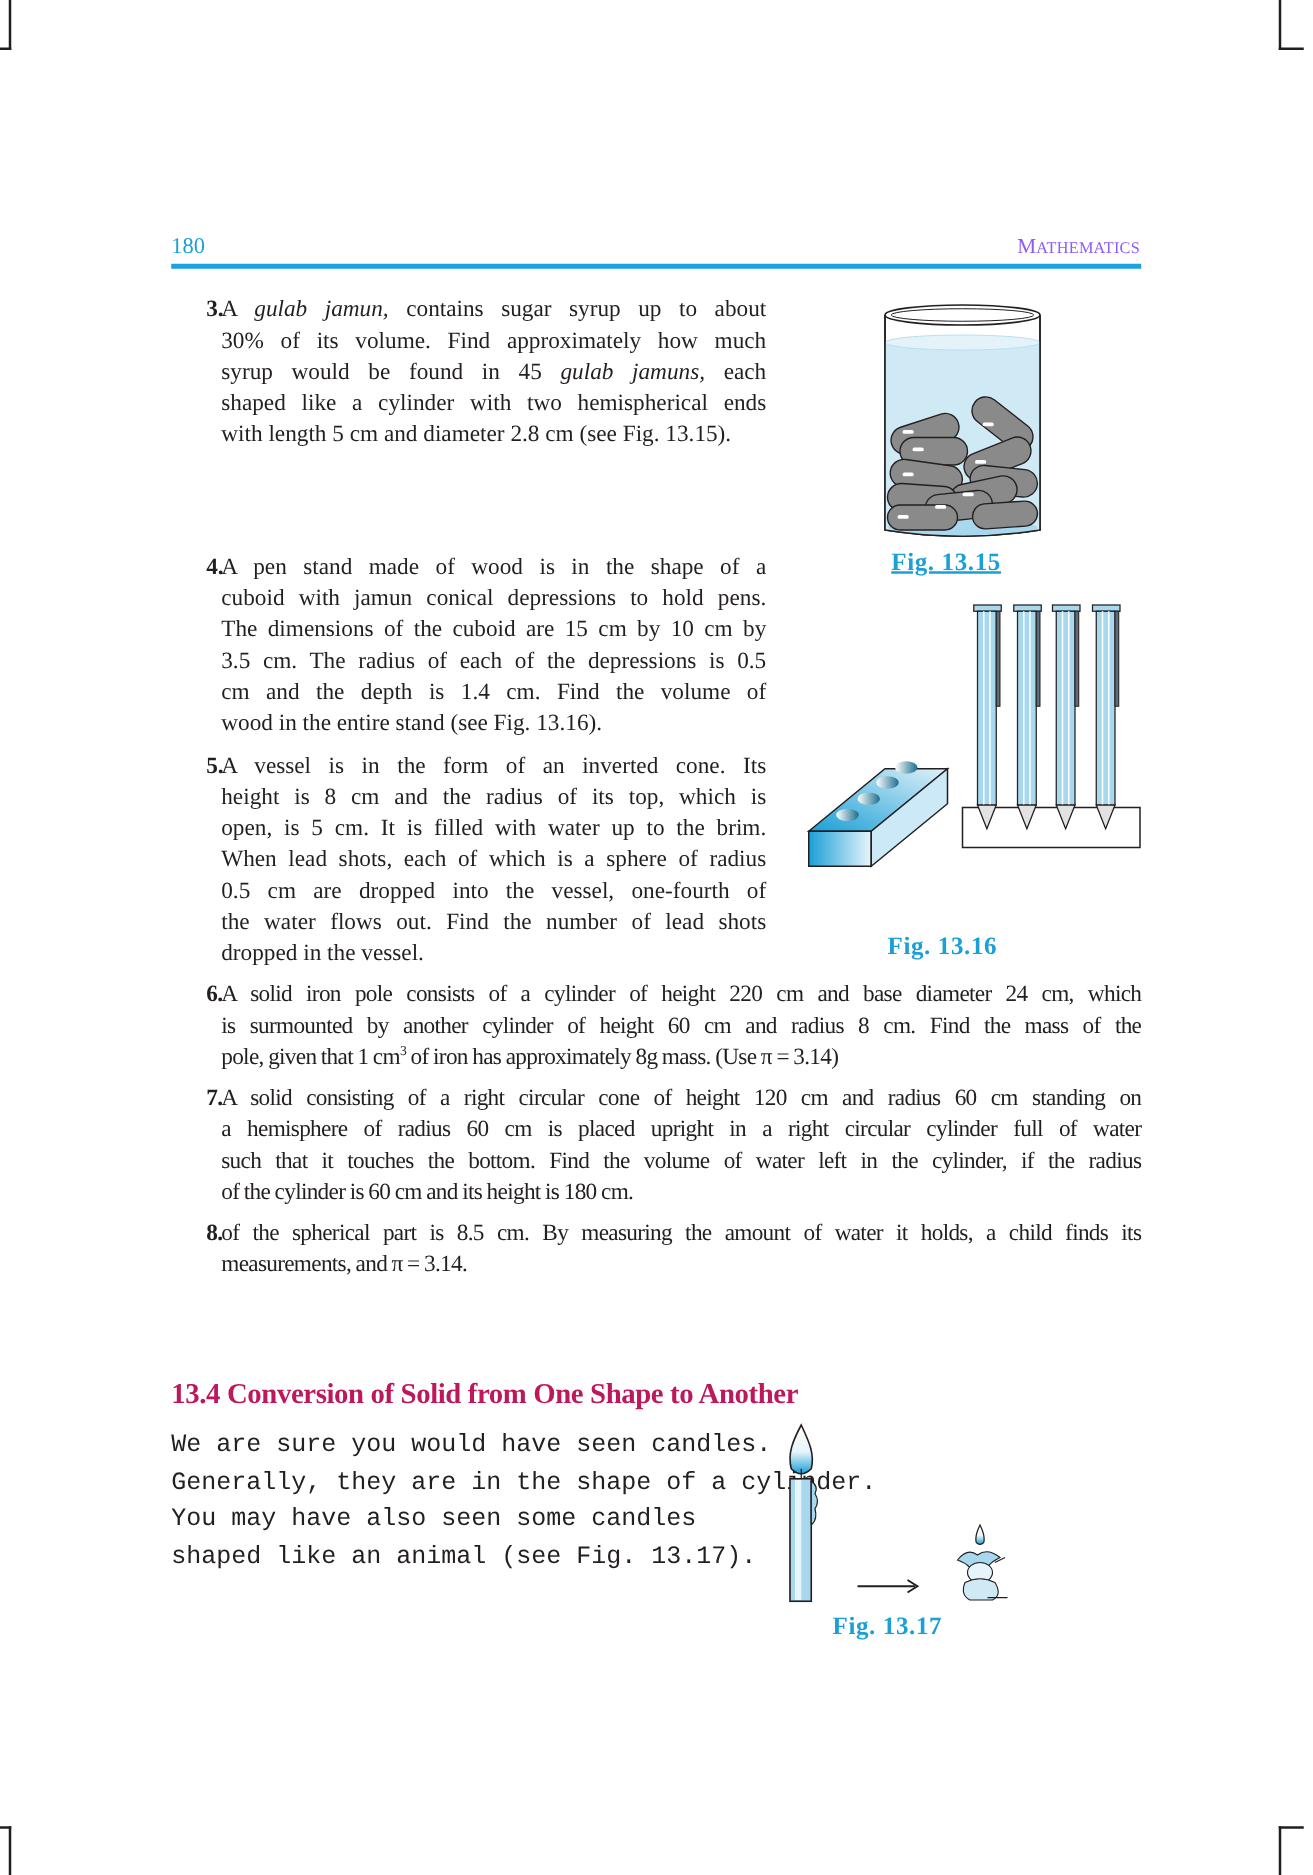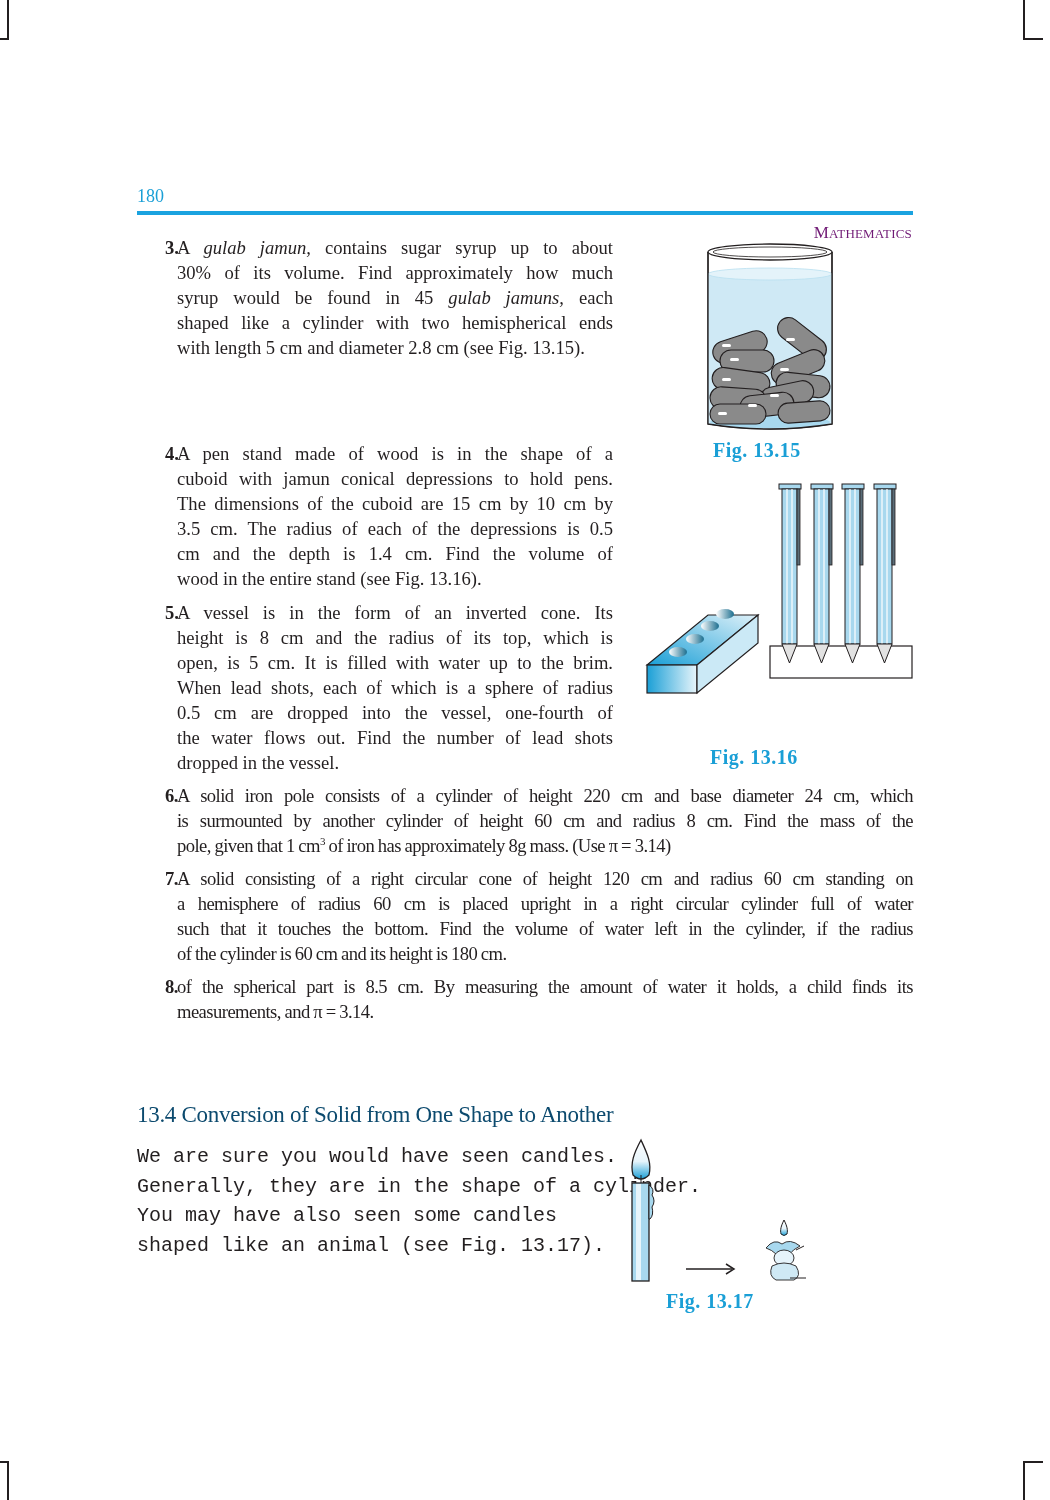--- a/index.html
+++ b/index.html
@@ -1,31 +1,31 @@
 <!DOCTYPE html>
 <html><head>
 <meta charset="utf-8">
 <style>
   html, body { margin:0; padding:0; background:#ffffff; }
   body { width:1050px; height:1500px; position:relative; overflow:hidden;
          font-family:"Liberation Serif", "DejaVu Serif", serif; color:#231f20; }
   .abs { position:absolute; }
   .crop { position:absolute; background:#231f20; }
   .hdr-num { left:137px; top:186px; font-size:18px; color:#1a9fd6; }
-  .hdr-title { right:138px; top:187px; font-size:17px; color:#701a75; letter-spacing:0.2px;margin-top:36px; }
+  .hdr-title { right:138px; top:187px; font-size:17px; color:#8b5cf6; letter-spacing:0.2px; }
   .hdr-title .sc { font-size:13px; }
   .hdr-rule { left:137px; top:211px; width:776px; height:4px; background:#1aa3e0; }
   .q { position:absolute; font-size:18.6px; line-height:25px; }
   .q .num { position:absolute; left:0; top:0; font-weight:bold; }
   .q .txt { margin-left:12px; text-align:justify; text-align-last:left; }
   .q .txt .line { display:block; text-align:justify; text-align-last:justify; white-space:nowrap; }
   .q .txt .line.last { text-align-last:left; }
   .cond { letter-spacing:-0.55px; word-spacing:-0.5px; }
   .fig-cap { position:absolute; font-weight:bold; color:#1a9fd6; font-size:20px; letter-spacing:0.5px; }
-  .sec-title { position:absolute; left:137px; top:1102px; font-size:23px; font-weight:normal; color:#0c4a6e; letter-spacing:-0.3px; }
+  .sec-title { position:absolute; left:137px; top:1102px; font-size:23px; font-weight:bold; color:#be185d; letter-spacing:-0.3px; }
   .para { position:absolute; left:137px; top:1142px; width:400px; font-size:20px; line-height:29.5px;font-family:Liberation Mono, monospace; }
   .para .line { display:block; text-align:justify; text-align-last:justify; white-space:nowrap; }
   .para .line.last { text-align-last:left; }
   sup { font-size:11px; line-height:0; vertical-align:7px; }
   em { font-style:italic; }
 </style>
 </head>
 <body>
 
 <div class="crop" style="left:7px;top:0;width:2px;height:40px;"></div>
@@ -124,21 +124,21 @@
     <rect x="22" y="106" width="9" height="3" rx="1.5"></rect>
     <rect x="86" y="100" width="9" height="3" rx="1.5"></rect>
     <rect x="30" y="120" width="9" height="3" rx="1.5"></rect>
     <rect x="80" y="130" width="9" height="3" rx="1.5"></rect>
     <rect x="22" y="140" width="9" height="3" rx="1.5"></rect>
     <rect x="70" y="156" width="9" height="3" rx="1.5"></rect>
     <rect x="48" y="166" width="9" height="3" rx="1.5"></rect>
     <rect x="18" y="174" width="9" height="3" rx="1.5"></rect>
   </g>
 </svg>
-<div class="fig-cap" style="left:713px;top:439px;">Fig.  13.15</div>
+<div class="fig-cap" style="left:713px;top:439px;text-decoration:underline;">Fig.  13.15</div>
 
 <svg class="abs" style="left:640px;top:480px;" width="280" height="245" viewBox="0 0 280 245">
   <defs>
     <linearGradient id="cubeFront" x1="0" x2="1" y1="0" y2="0">
       <stop offset="0" stop-color="#1a9fd6"></stop>
       <stop offset="1" stop-color="#e8f5fb"></stop>
     </linearGradient>
     <linearGradient id="cubeTop" x1="0" x2="1" y1="1" y2="0">
       <stop offset="0" stop-color="#1a9fd6"></stop>
       <stop offset="1" stop-color="#dff1f9"></stop>

